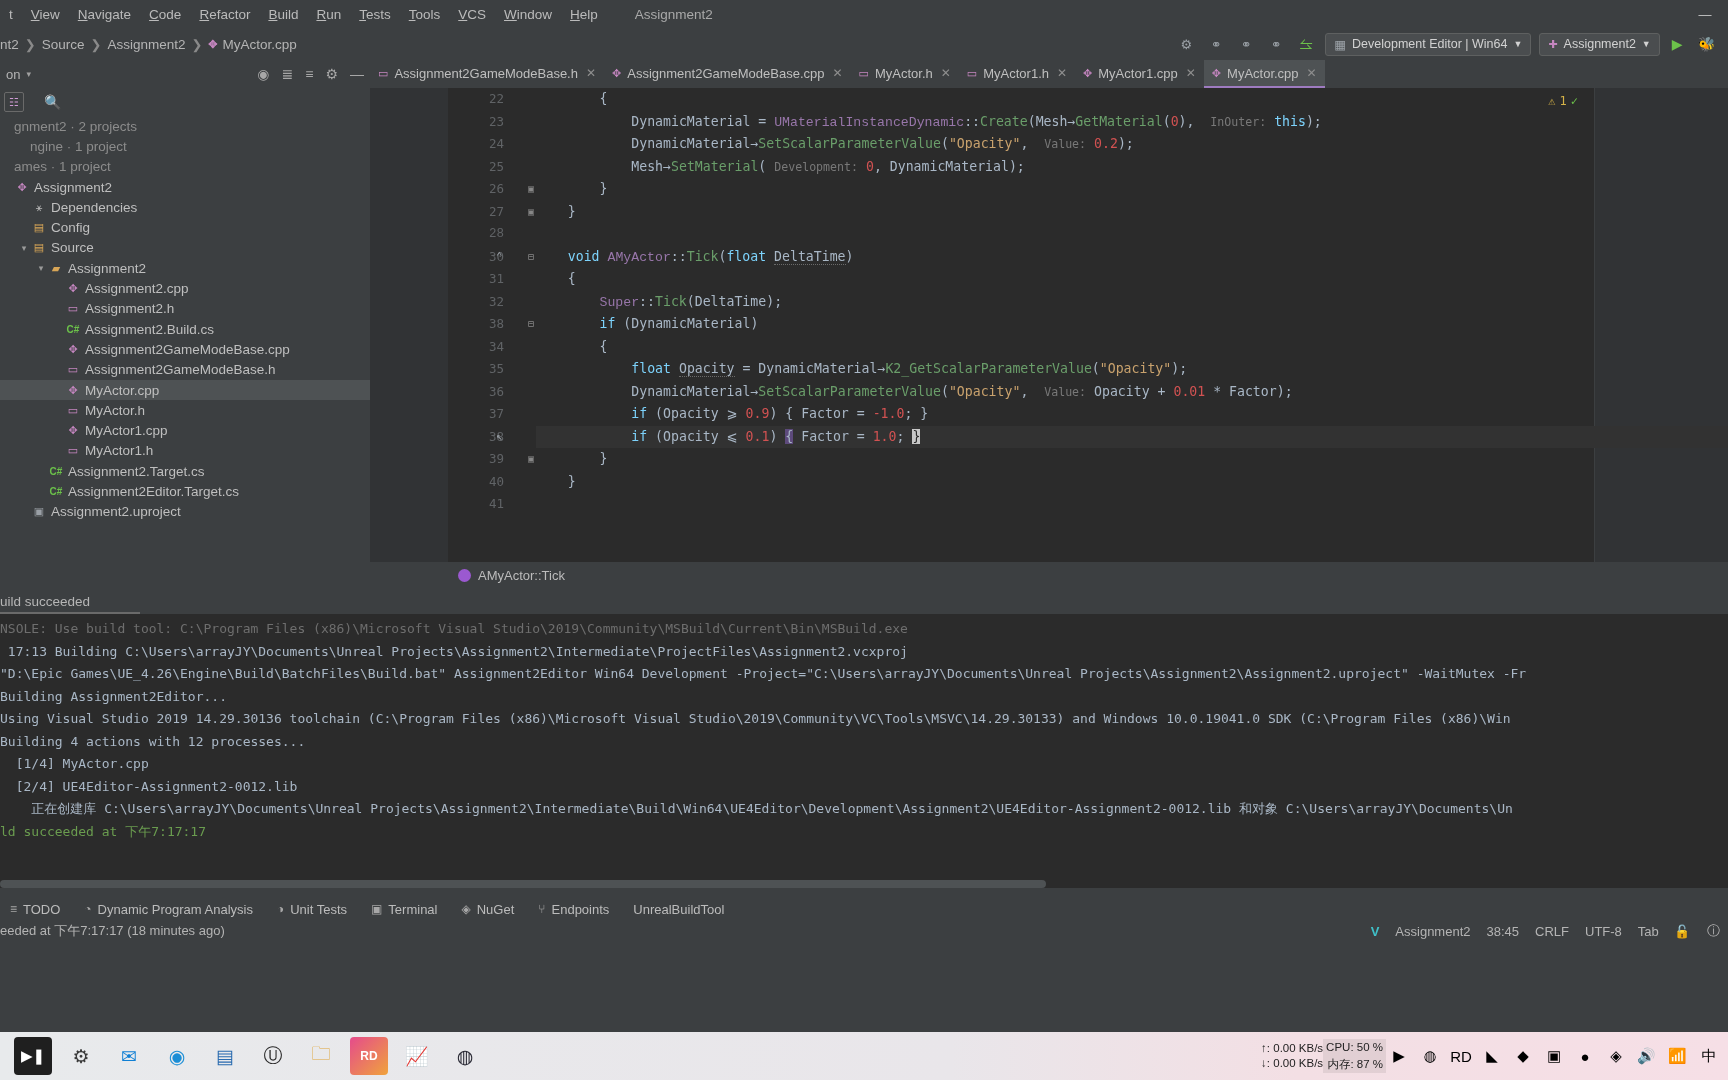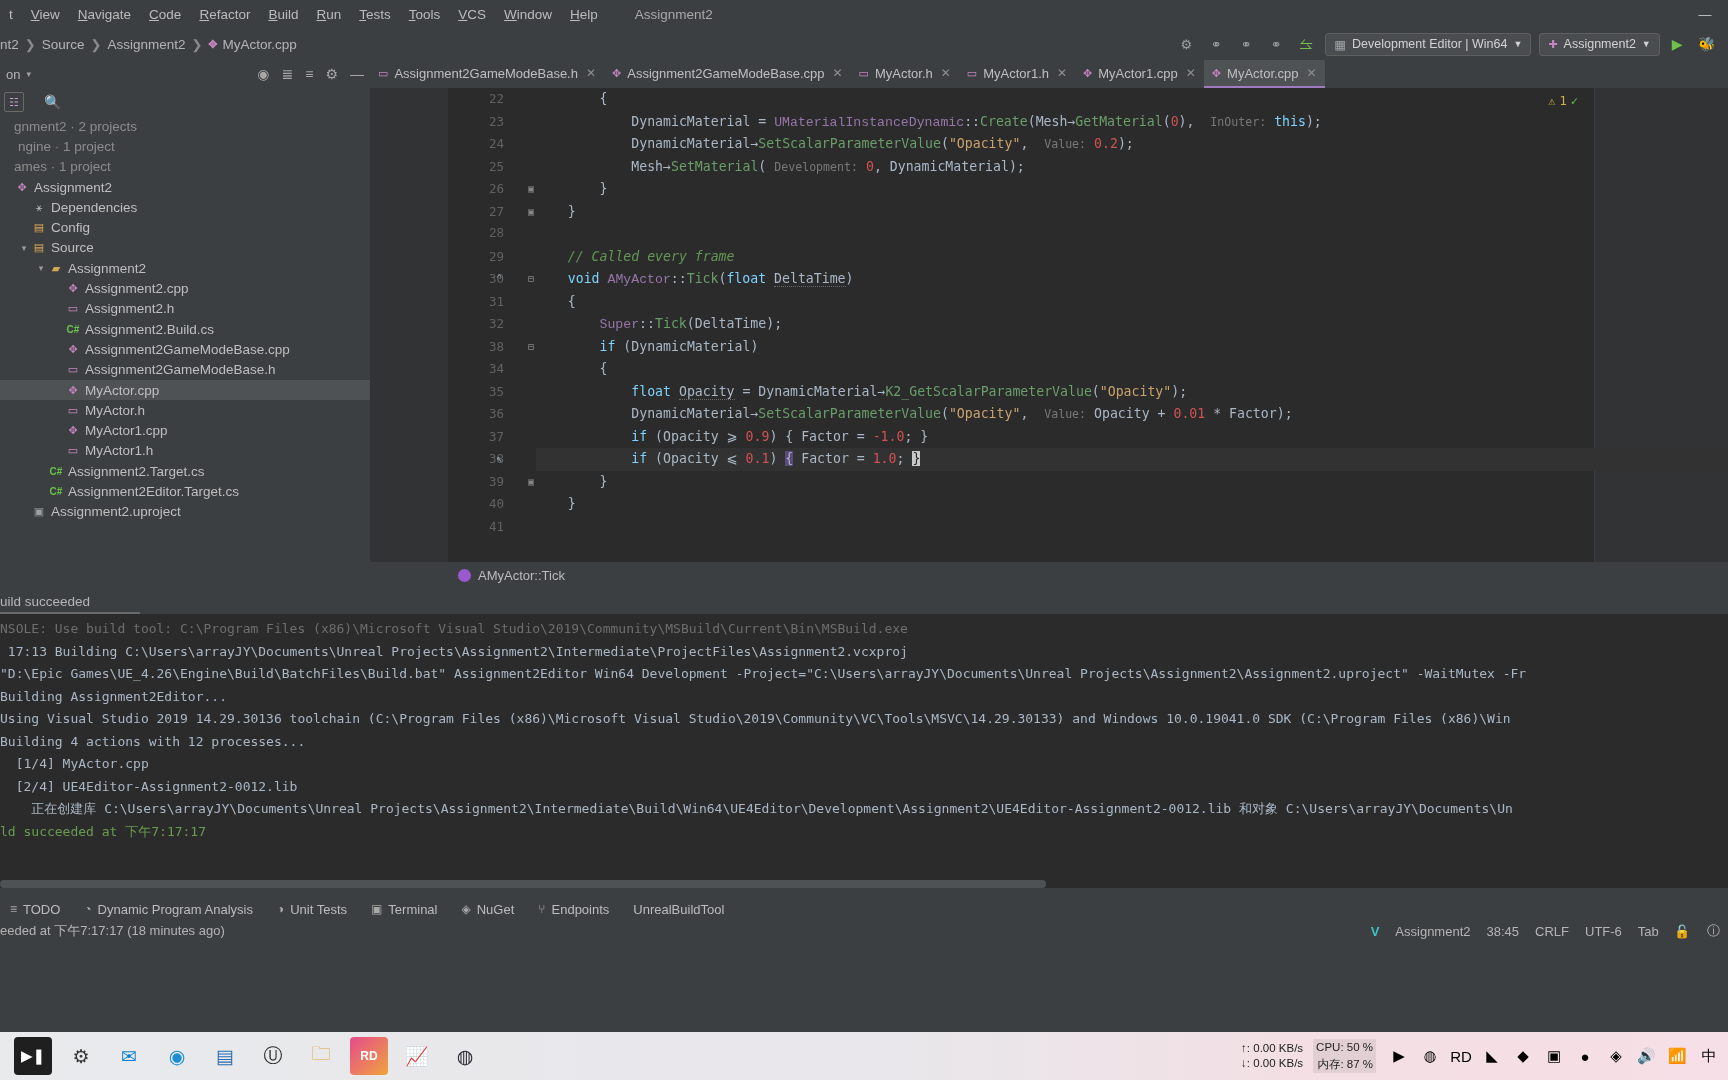--- a/index.html
+++ b/index.html
@@ -162,21 +162,21 @@
   .statusbar .right { position:absolute; right: 8px; display:flex; align-items:center; gap: 16px;}
 
   
   .taskbar {
     position: absolute; left: 0; bottom: 0; width: 1728px; height: 48px;
     background: linear-gradient(90deg,#e8eaec 0%, #e9e6ea 55%, #f3dfe4 75%, #f6dfe6 100%);
     display: flex; align-items: center;
   }
   .tbicons { display:flex; align-items:center; gap: 10px; margin-left: 14px; }
   .tbi { width: 38px; height: 38px; border-radius: 4px; display:flex; align-items:center; justify-content:center; font-size: 19px; }
-  .tray { position: absolute; right: 6px; display: flex; align-items: center; gap: 10px; }
+  .tray { position: absolute; right: 6px; display: flex; align-items: center; }
   .netstat { font-size: 11.5px; color:#222; line-height: 15px; text-align:right;}
   .cpustat { font-size: 11.5px; color:#222; line-height: 15px; background: rgba(0,0,0,0.07); padding: 1px 3px; }
   .trayico { width: 26px; height: 26px; display:flex; align-items:center; justify-content:center; font-size: 15px; }
 </style>
 </head>
 <body>
 
 <div class="app">
 
   <div class="menubar">
@@ -247,21 +247,21 @@
   <div class="lw-search">
     <span class="sq">☷</span>
     <span style="color:#b0b0b0;font-size:14px;">🔍</span>
   </div>
 
   <div class="tree" id="tree-host">
       <div class="trow" style="padding-left: 0px;">
         <span class="arrow"></span>
         <span class="dimtext">gnment2 · 2 projects</span>
       </div>
-      <div class="trow" style="padding-left: 4px;">
+      <div class="trow" style="padding-left: 16px;">
         <span class="arrow"></span>
         <span class="dimtext">ngine · 1 project</span>
       </div>
       <div class="trow" style="padding-left: 0px;">
         <span class="arrow"></span>
         <span class="dimtext">ames · 1 project</span>
       </div>
       <div class="trow" style="padding-left: 0px;">
         <span class="arrow"></span>
         <span class="tico" style="color: rgb(197, 134, 192);">✥</span>
@@ -399,21 +399,20 @@
       <span class="chk">✓</span>
     </div>
     <div class="codearea" id="code-host" style="padding-left: 88px;">
         <div class="cl"><span class="lnum" style="left: -78px;">22</span><span class="codetxt" style="left: 0px;">        {</span></div>
         <div class="cl"><span class="lnum" style="left: -78px;">23</span><span class="codetxt" style="left: 0px;">            <span class="var">DynamicMaterial</span> = <span class="cls">UMaterialInstanceDynamic</span>::<span class="fn">Create</span>(<span class="var">Mesh</span>→<span class="fn">GetMaterial</span>(<span class="num">0</span>),  <span class="hint">InOuter:</span> <span class="kw">this</span>);</span></div>
         <div class="cl"><span class="lnum" style="left: -78px;">24</span><span class="codetxt" style="left: 0px;">            <span class="var">DynamicMaterial</span>→<span class="fn">SetScalarParameterValue</span>(<span class="str">"Opacity"</span>,  <span class="hint">Value:</span> <span class="num">0.2</span>);</span></div>
         <div class="cl"><span class="lnum" style="left: -78px;">25</span><span class="codetxt" style="left: 0px;">            <span class="var">Mesh</span>→<span class="fn">SetMaterial</span>( <span class="hint">Development:</span> <span class="num">0</span>, <span class="var">DynamicMaterial</span>);</span></div>
         <div class="cl"><span class="lnum" style="left: -78px;">26</span><span class="foldm" style="left: -8px;">▣</span><span class="codetxt" style="left: 0px;">        }</span></div>
         <div class="cl"><span class="lnum" style="left: -78px;">27</span><span class="foldm" style="left: -8px;">▣</span><span class="codetxt" style="left: 0px;">    }</span></div>
         <div class="cl"><span class="lnum" style="left: -78px; font-family: Liberation Mono, monospace;">28</span><span class="codetxt" style="left: 0px;"></span></div>
-        <div class="cl"><span class="lnum" style="left: -78px;">29</span><span class="codetxt" style="left: 0px;">    <span class="cmt">// Called every frame</span></span></div>
         <div class="cl"><span class="lnum" style="left: -78px;">30</span><span class="foldm" style="left: -8px;">⊟</span><span style="position: absolute; left: -40px; color: rgb(154, 160, 166); font-size: 11px;">⌃</span><span class="codetxt" style="left: 0px;">    <span class="kw">void</span> <span class="cls">AMyActor</span>::<span class="fn">Tick</span>(<span class="kw">float</span> <span class="fielddecl">DeltaTime</span>)</span></div>
         <div class="cl"><span class="lnum" style="left: -78px;">31</span><span class="codetxt" style="left: 0px;">    {</span></div>
         <div class="cl"><span class="lnum" style="left: -78px;">32</span><span class="codetxt" style="left: 0px;">        <span class="cls">Super</span>::<span class="fn">Tick</span>(<span class="var">DeltaTime</span>);</span></div>
         <div class="cl"><span class="lnum" style="left: -78px;">38</span><span class="foldm" style="left: -8px;">⊟</span><span class="codetxt" style="left: 0px;">        <span class="kw">if</span> (<span class="var">DynamicMaterial</span>)</span></div>
         <div class="cl"><span class="lnum" style="left: -78px;">34</span><span class="codetxt" style="left: 0px;">        {</span></div>
         <div class="cl"><span class="lnum" style="left: -78px;">35</span><span class="codetxt" style="left: 0px;">            <span class="kw">float</span> <span class="fielddecl">Opacity</span> = <span class="var">DynamicMaterial</span>→<span class="fn">K2_GetScalarParameterValue</span>(<span class="str">"Opacity"</span>);</span></div>
         <div class="cl"><span class="lnum" style="left: -78px;">36</span><span class="codetxt" style="left: 0px;">            <span class="var">DynamicMaterial</span>→<span class="fn">SetScalarParameterValue</span>(<span class="str">"Opacity"</span>,  <span class="hint">Value:</span> <span class="var">Opacity</span> + <span class="num">0.01</span> * <span class="var">Factor</span>);</span></div>
         <div class="cl"><span class="lnum" style="left: -78px;">37</span><span class="codetxt" style="left: 0px;">            <span class="kw">if</span> (<span class="var">Opacity</span> ⩾ <span class="num">0.9</span>) { <span class="var">Factor</span> = <span class="num">-1.0</span>; }</span></div>
         <div class="cl curline"><span class="lnum" style="left: -78px;">38</span><span style="position: absolute; left: -40px; color: rgb(154, 160, 166); font-size: 11px;">↖</span><span class="codetxt" style="left: 0px;">            <span class="kw">if</span> (<span class="var">Opacity</span> ⩽ <span class="num">0.1</span>) <span class="selbrace">{</span> <span class="var">Factor</span> = <span class="num">1.0</span>; <span class="cursorblk">}</span></span></div>
         <div class="cl"><span class="lnum" style="left: -78px;">39</span><span class="foldm" style="left: -8px;">▣</span><span class="codetxt" style="left: 0px;">        }</span></div>
@@ -481,21 +480,21 @@
       </div>
     </div>
 
   <div class="statusbar">
     <span class="left">eeded at 下午7:17:17  (18 minutes ago)</span>
     <span class="right">
       <span style="color:#3fc1c9;font-weight:bold;">V</span>
       <span>Assignment2</span>
       <span>38:45</span>
       <span>CRLF</span>
-      <span>UTF-6</span>
+      <span>UTF-8</span>
       <span>Tab</span>
       <span>🔓</span>
       <span>ⓘ</span>
     </span>
   </div>
 
   <div class="taskbar">
     <div class="tbicons" id="taskbar-host">
         <div class="tbi" style="color: rgb(255, 255, 255); background: rgb(31, 31, 31); font-size: 15px;">▶❚</div>
         <div class="tbi" style="color: rgb(58, 58, 58); background: transparent;">⚙</div>

